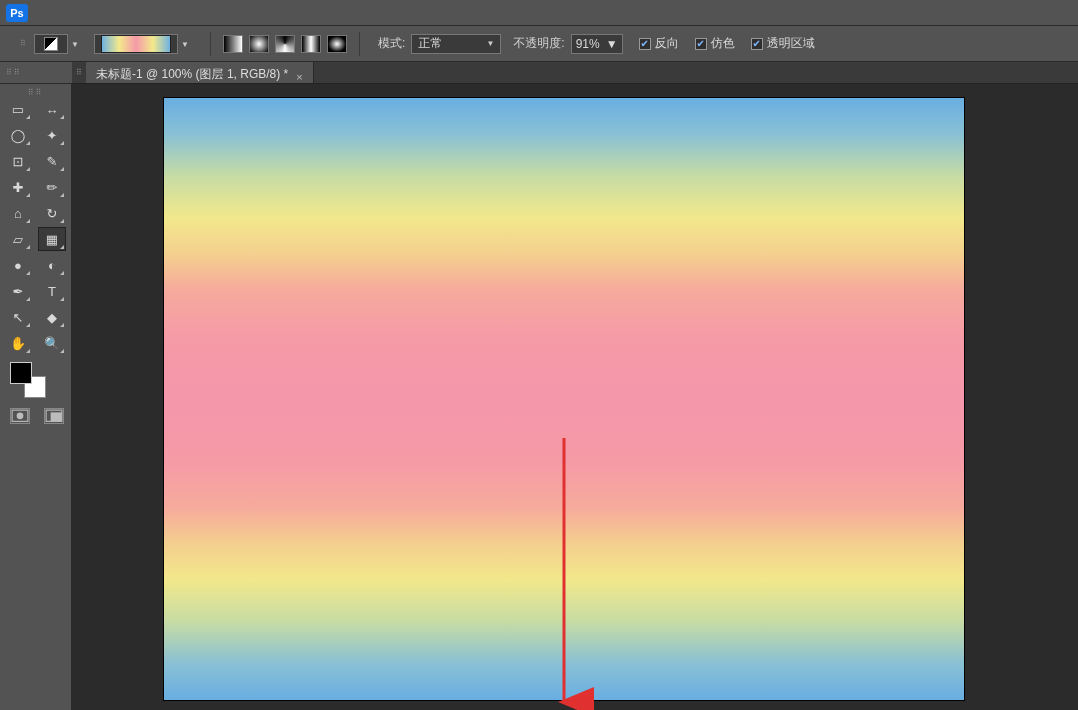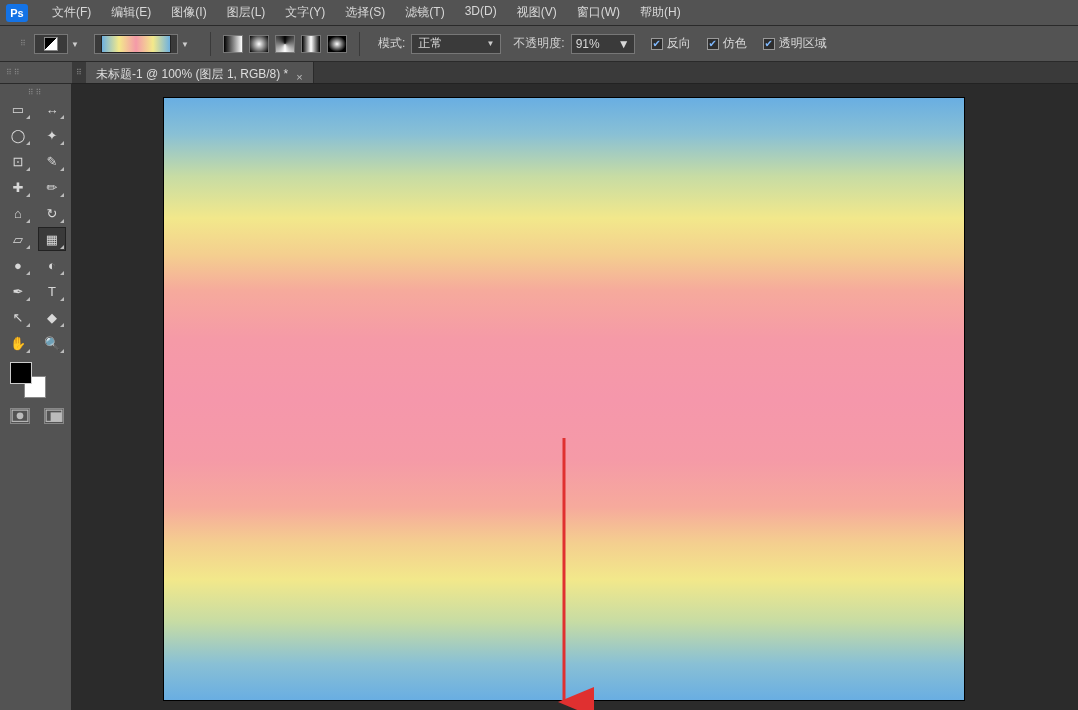--- a/index.html
+++ b/index.html
@@ -73,21 +73,21 @@
 .gt-diamond{ background: radial-gradient(closest-side,#fff,#000); }
 .opt-label { color: #d0d0d0; margin-left: 6px; }
 .combo {
   height: 20px; min-width: 90px;
   background: #3a3a3a; border: 1px solid #777;
   display: flex; align-items: center; padding: 0 6px;
   justify-content: space-between;
 }
 .combo .arrow { font-size: 8px; color: #ccc; }
 .pct-box {
-  height: 20px; width: 64px;
+  height: 20px; width: 52px;
   background: #3a3a3a; border: 1px solid #777;
   display: flex; align-items: center; padding: 0 4px;
   justify-content: space-between;
 }
 .chk {
   display: flex; align-items: center; gap: 4px; margin-left: 10px;
 }
 .chk .box {
   width: 12px; height: 12px; border: 1px solid #999;
   background: #2e2e2e; display: flex; align-items: center;
@@ -207,33 +207,20 @@
   border-bottom:1px solid #2a2a2a;
   display:flex; align-items:center; padding-left:6px;
   color:#888; font-size:8px; letter-spacing:2px;
 }
 </style>
 </head>
 <body>
 
 <div id="menubar">
   <div id="ps-logo">Ps</div>
-  <div id="menu-items" style="display: flex;">
-      <div class="menu-item">文件(F)</div>
-      <div class="menu-item">编辑(E)</div>
-      <div class="menu-item">图像(I)</div>
-      <div class="menu-item">图层(L)</div>
-      <div class="menu-item">文字(Y)</div>
-      <div class="menu-item">选择(S)</div>
-      <div class="menu-item">滤镜(T)</div>
-      <div class="menu-item">3D(D)</div>
-      <div class="menu-item">视图(V)</div>
-      <div class="menu-item">窗口(W)</div>
-      <div class="menu-item">帮助(H)</div>
-    </div>
 </div>
 
 <div id="optbar">
   <div class="grip">⠿</div>
 
   <div class="opt-swatch">
     <span class="fg-bg-mini"></span>
     <span class="drop">▼</span>
   </div>
   <div class="grad-spacer"></div>

